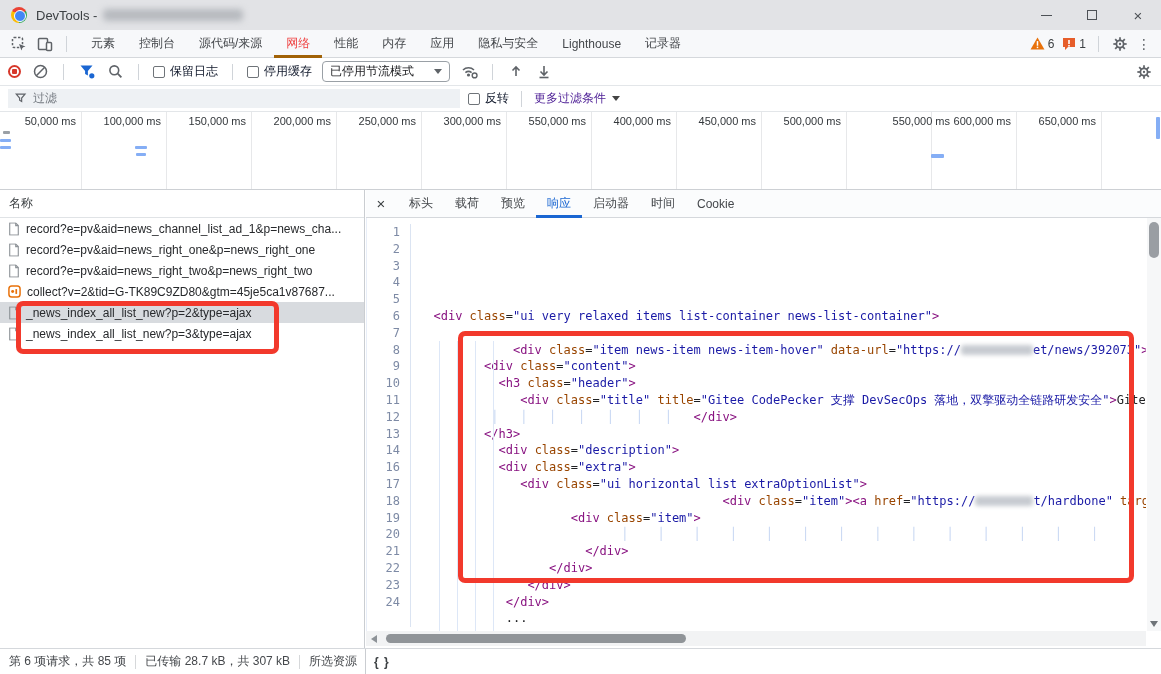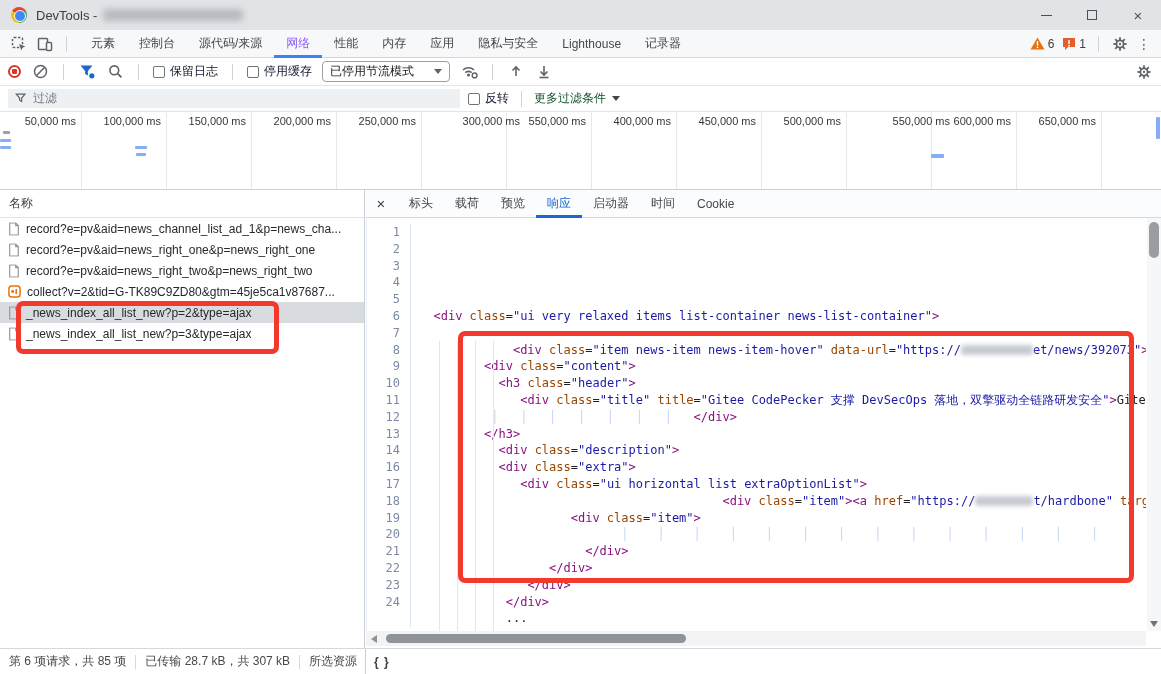--- a/index.html
+++ b/index.html
@@ -22,21 +22,21 @@
   .ctl-min i { display:block; width:11px; height:0; border-top:1.4px solid #4d5156; }
   .ctl-max i { display:block; width:10px; height:10px; border:1.4px solid #4d5156; }
 
   
   .tabbar { position:absolute; left:0; top:30px; width:100%; height:28px; background:#f7f8fa;
             border-bottom:1px solid #d5d8dc; display:flex; align-items:center; }
   .tb-icons { display:flex; align-items:center; gap:8px; padding:0 8px 0 10px; }
   .tb-divider { width:1px; height:16px; background:#d0d4d9; margin:0 4px; }
   .tabs-wrap { display:flex; align-items:stretch; height:28px; }
   .tab { padding:0 12px; display:flex; align-items:center; color:#44474b; cursor:default; border-bottom:3px solid transparent; padding-top:3px;}
-  .tab.active { color:#8b5cf6; border-bottom:3px solid #3b82f6; }
+  .tab.active { color:#ef4444; border-bottom:3px solid #a16207; }
   .tabbar-right { margin-left:auto; display:flex; align-items:center; gap:8px; padding-right:10px; }
   .badge { display:flex; align-items:center; gap:3px; color:#3c4043; }
   .icbtn { width:18px; height:18px; display:flex; align-items:center; justify-content:center; }
   .kebab { font-size:14px; color:#5f6368; font-family:"DejaVu Sans", sans-serif; }
 
   
   .nettoolbar { position:absolute; left:0; top:58px; width:100%; height:28px; background:#fff;
                 border-bottom:1px solid #e3e6e9; display:flex; align-items:center; gap:10px; padding:0 8px; }
   .rec { width:13px; height:13px; border:2px solid #d7382b; border-radius:50%; position:relative; flex:none; }
   .rec::after { content:""; position:absolute; left:2px; top:2px; width:5px; height:5px; background:#d7382b; border-radius:1px; }
@@ -45,21 +45,21 @@
   .select { height:21px; border:1px solid #9aa0a6; border-radius:4px; background:#fff; display:flex;
             align-items:center; gap:10px; padding:0 7px; color:#202124; min-width:128px; }
   .caret-down { width:0; height:0; border-left:4px solid transparent; border-right:4px solid transparent; border-top:5px solid #5f6368; margin-left:auto;}
   .toolbar-gear { margin-left:auto; }
 
   
   .filterrow { position:absolute; left:0; top:86px; width:100%; height:26px; background:#fff;
                border-bottom:1px solid #e3e6e9; display:flex; align-items:center; gap:8px; padding:0 8px; }
   .filter-input { width:452px; height:19px; background:#eef1f4; border-radius:0; display:flex; align-items:center;
                   gap:6px; padding:0 7px; color:#747a80; }
-  .more-filters { display:flex; align-items:center; gap:6px; color:#14532d; }
+  .more-filters { display:flex; align-items:center; gap:6px; color:#4c1d95; }
   .tri-down { width:0; height:0; border-left:4px solid transparent; border-right:4px solid transparent; border-top:5px solid #444; }
   .pills { display:flex; align-items:center; gap:6px; }
   .pill { height:20px; display:flex; align-items:center; padding:0 8px; border:1px solid #c8cbce; border-radius:8px;
           color:#1f2023; background:#fff; white-space:nowrap; }
   .pill.active { background:#d3e3fd; border-color:#d3e3fd; color:#0a1f44; }
 
   
   .timeline { position:absolute; left:0; top:112px; width:100%; height:78px; background:#fff; border-bottom:1px solid #cdd0d4; overflow:hidden;}
   .gridline { position:absolute; top:0; width:1px; height:78px; background:#e7e8ea; }
   .ticklabel { position:absolute; top:3px; width:90px; text-align:right; font-size:11px; color:#33373b; }
@@ -288,21 +288,21 @@
       <div class="ticklabel" style="left: -14px;">50,000 ms</div>
       <div class="gridline" style="left: 166px;"></div>
       <div class="ticklabel" style="left: 71px;">100,000 ms</div>
       <div class="gridline" style="left: 251px;"></div>
       <div class="ticklabel" style="left: 156px;">150,000 ms</div>
       <div class="gridline" style="left: 336px;"></div>
       <div class="ticklabel" style="left: 241px;">200,000 ms</div>
       <div class="gridline" style="left: 421px;"></div>
       <div class="ticklabel" style="left: 326px;">250,000 ms</div>
       <div class="gridline" style="left: 506px;"></div>
-      <div class="ticklabel" style="left: 411px; margin-left: 19px;">300,000 ms</div>
+      <div class="ticklabel" style="left: 411px;">300,000 ms</div>
       <div class="gridline" style="left: 591px;"></div>
       <div class="ticklabel" style="left: 496px;">550,000 ms</div>
       <div class="gridline" style="left: 676px;"></div>
       <div class="ticklabel" style="left: 581px;">400,000 ms</div>
       <div class="gridline" style="left: 761px;"></div>
       <div class="ticklabel" style="left: 666px;">450,000 ms</div>
       <div class="gridline" style="left: 846px;"></div>
       <div class="ticklabel" style="left: 751px;">500,000 ms</div>
       <div class="gridline" style="left: 931px;"></div>
       <div class="ticklabel" style="left: 860px;">550,000 ms</div>

